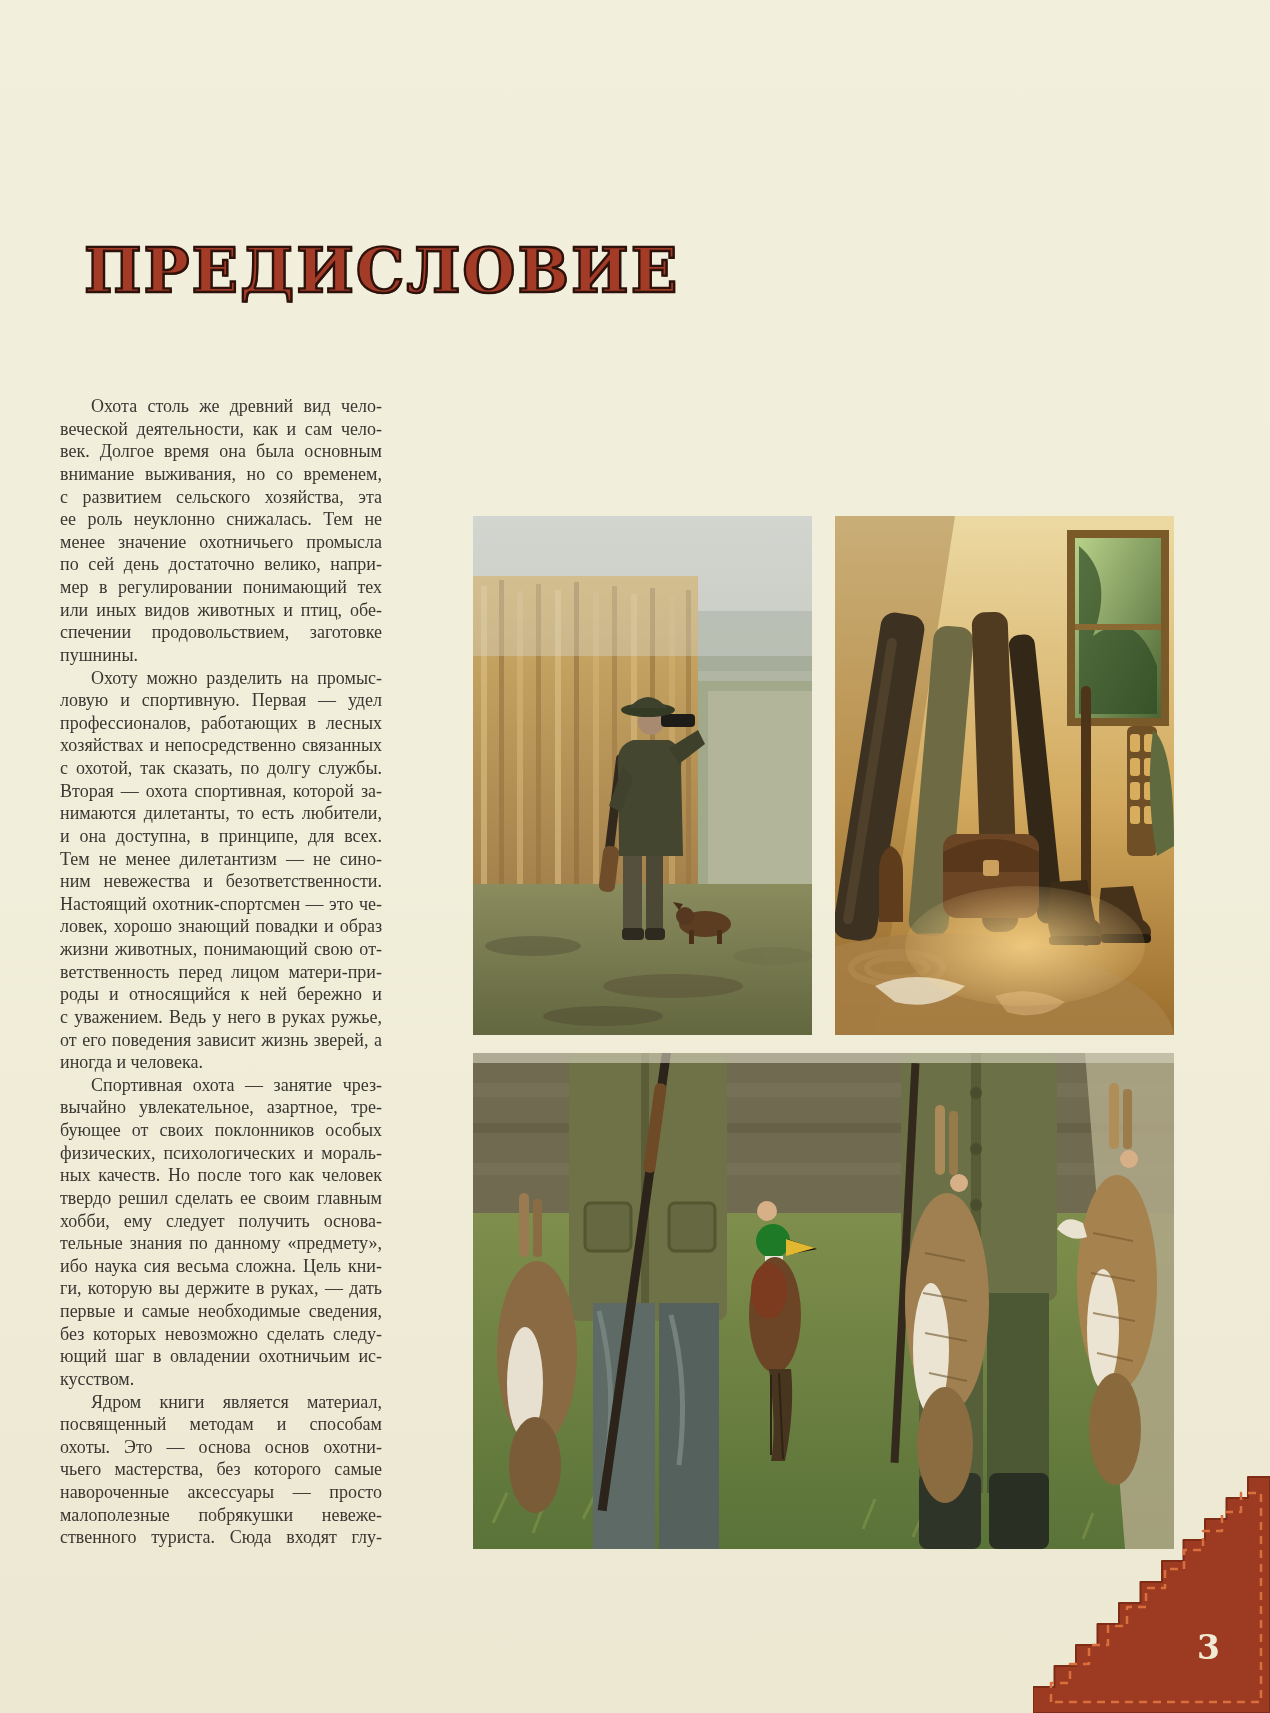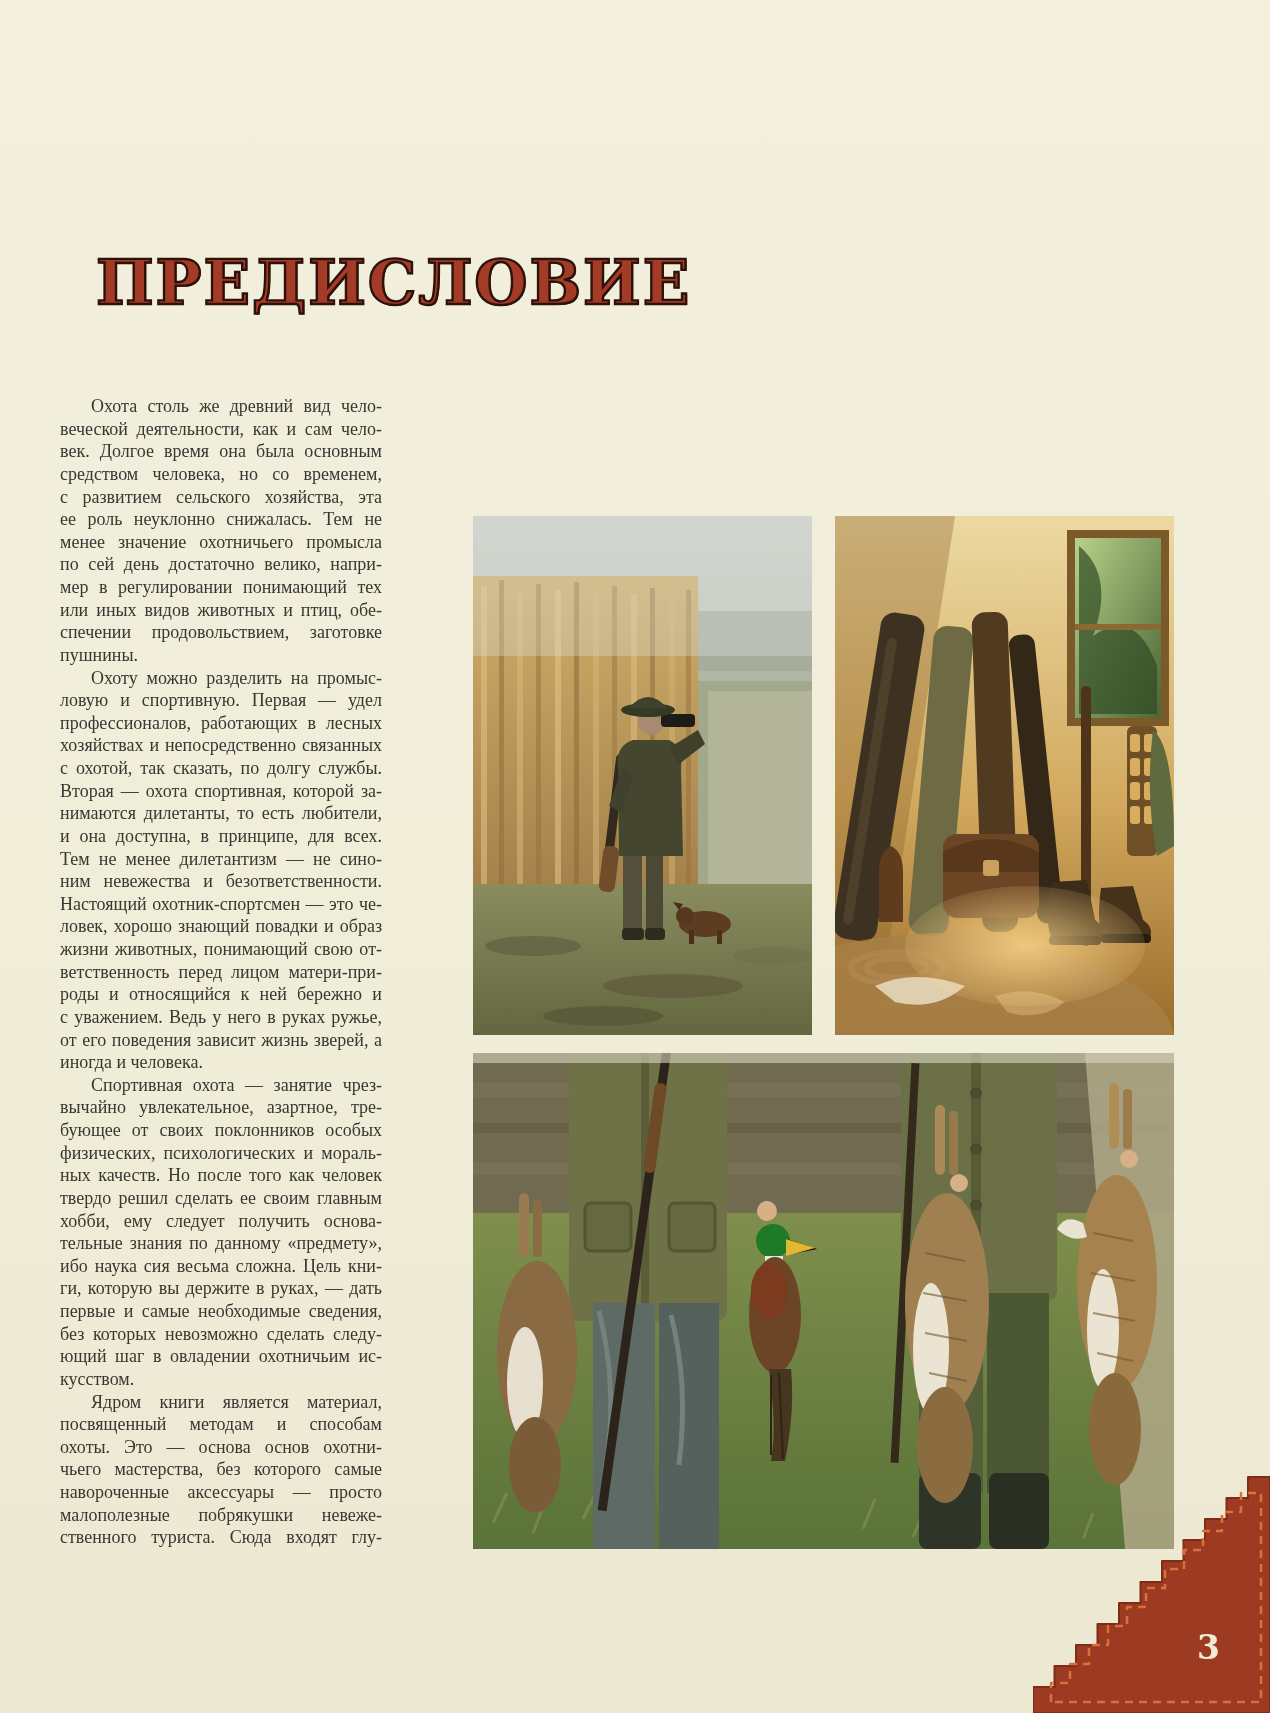--- a/index.html
+++ b/index.html
@@ -4,21 +4,21 @@
 <style>
   html,body{margin:0;padding:0;}
   body{
     width:1270px;height:1713px;position:relative;overflow:hidden;
     background:linear-gradient(180deg,#f2efdd 0%,#f0edd9 55%,#ece8d2 100%);
     font-family:"Liberation Serif", serif;
   }
   .page{position:absolute;inset:0;}
   
   .title{
-    position:absolute;left:84px;top:240px;margin:12px;
+    position:absolute;left:84px;top:240px;margin:0;
     font-family:"DejaVu Serif","Liberation Serif",serif;
     font-weight:bold;font-size:61px;letter-spacing:2px;line-height:1;
     color:#a33b27;-webkit-text-stroke:2.4px #2c120b;
     text-shadow:1px 1px 0 #2c120b;
     white-space:nowrap;
   }
   
   .col{position:absolute;top:395px;color:#3a3632;font-size:18px;}
   .col-1{left:60px;width:322px;}
   .col-2{left:434px;width:318px;}
@@ -50,21 +50,21 @@
 
 <div class="page">
 
   <h1 class="title">ПРЕДИСЛОВИЕ</h1>
 
   <div class="col col-1">
       <div class="para">
         <div class="tline indent">Охота столь же древний вид чело-</div>
         <div class="tline">веческой деятельности, как и сам чело-</div>
         <div class="tline">век. Долгое время она была основным</div>
-        <div class="tline">средством человека, но со временем,</div>
+        <div class="tline">внимание выживания, но со временем,</div>
         <div class="tline">с развитием сельского хозяйства, эта</div>
         <div class="tline">ее роль неуклонно снижалась. Тем не</div>
         <div class="tline">менее значение охотничьего промысла</div>
         <div class="tline">по сей день достаточно велико, напри-</div>
         <div class="tline">мер в регулировании понимающий тех</div>
         <div class="tline">или иных видов животных и птиц, обе-</div>
         <div class="tline">спечении продовольствием, заготовке</div>
         <div class="tline lastline">пушнины.</div>
       </div>
       <div class="para">

